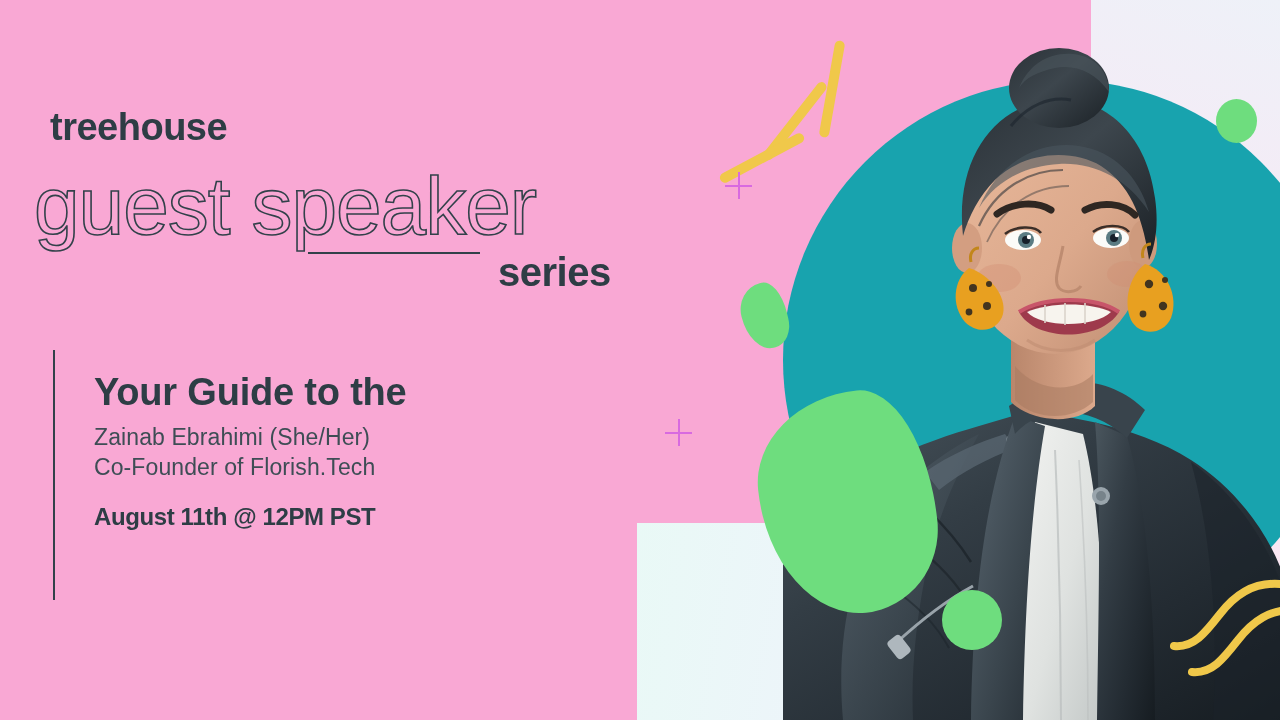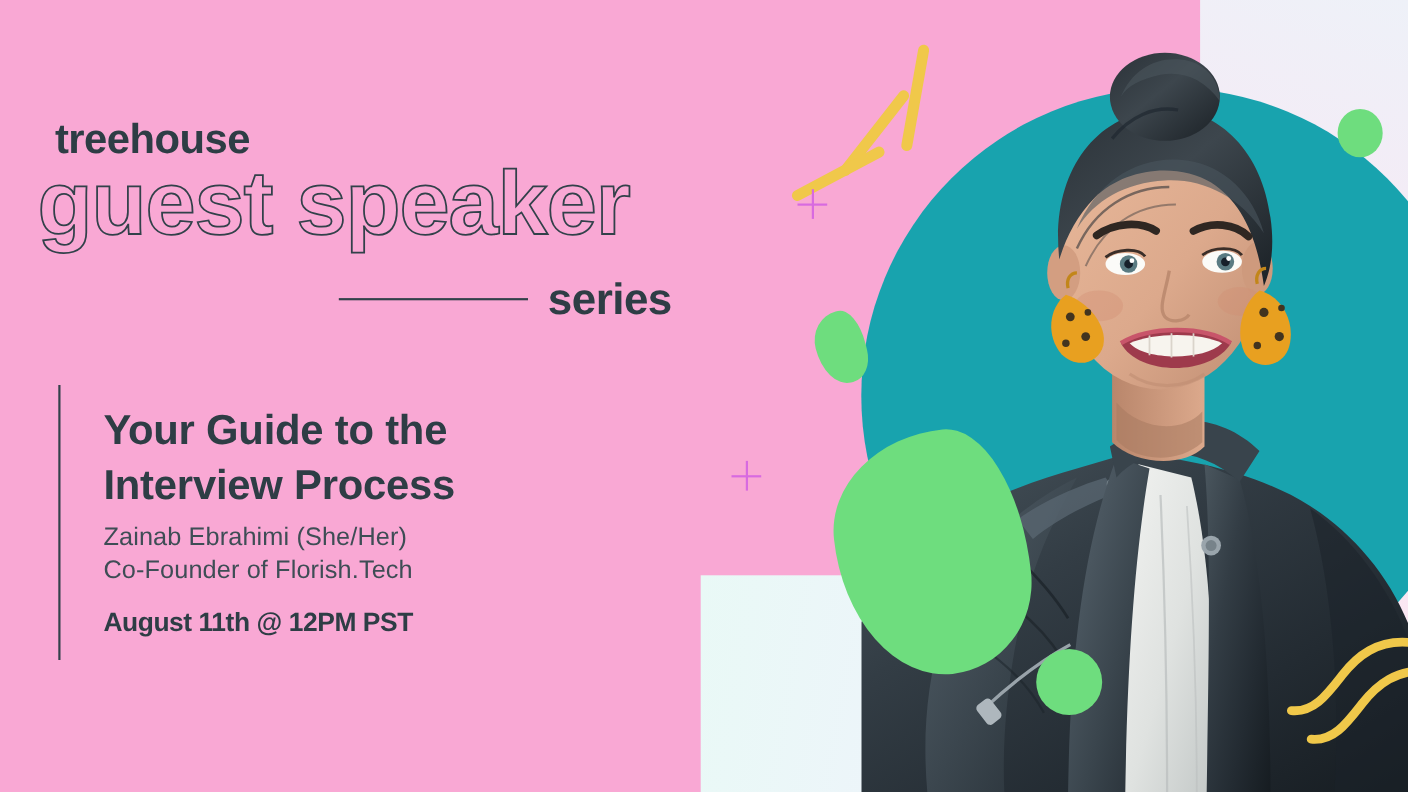--- a/index.html
+++ b/index.html
@@ -110,35 +110,35 @@
   .wordmark{
     position:absolute;
     left:50px; top:106px;
     font-size:38px;
     font-weight:700;
     letter-spacing:-0.5px;
     color:#2E3D45;
   }
   .headline-outline{
     position:absolute;
-    left:34px; top:144px;
+    left:34px; top:164px;
     font-size:82px;
-    font-weight:700;
+    font-weight:400;
     letter-spacing:-1px;
     color:transparent;
     -webkit-text-stroke:1.6px #32414A;
     line-height:1.02;
     white-space:nowrap;
   }
   .series-row{
     position:absolute;
     left:308px; top:252px;
     width:318px;
     display:flex;
-    align-items:center;
+    align-items:flex-start;
     gap:18px;
   }
   .series-rule{
     flex:0 0 172px;
     height:2px;
     background:#32414A;
   }
   .series-word{
     font-size:40px;
     font-weight:700;
@@ -368,21 +368,20 @@
     <div class="headline-outline">guest speaker</div>
 
     <div class="series-row">
       <div class="series-rule"></div>
       <div class="series-word">series</div>
     </div>
 
     <div class="detail-block">
       <div class="talk-title">
         <span>Your Guide to the</span><br>
-        <span>Interview Process</span>
       </div>
       <div class="speaker-name">Zainab Ebrahimi (She/Her)</div>
       <div class="speaker-role">Co-Founder of Florish.Tech</div>
       <div class="date-line">August 11th @ 12PM PST</div>
     </div>
 
   </div>
 
 </div>
 

